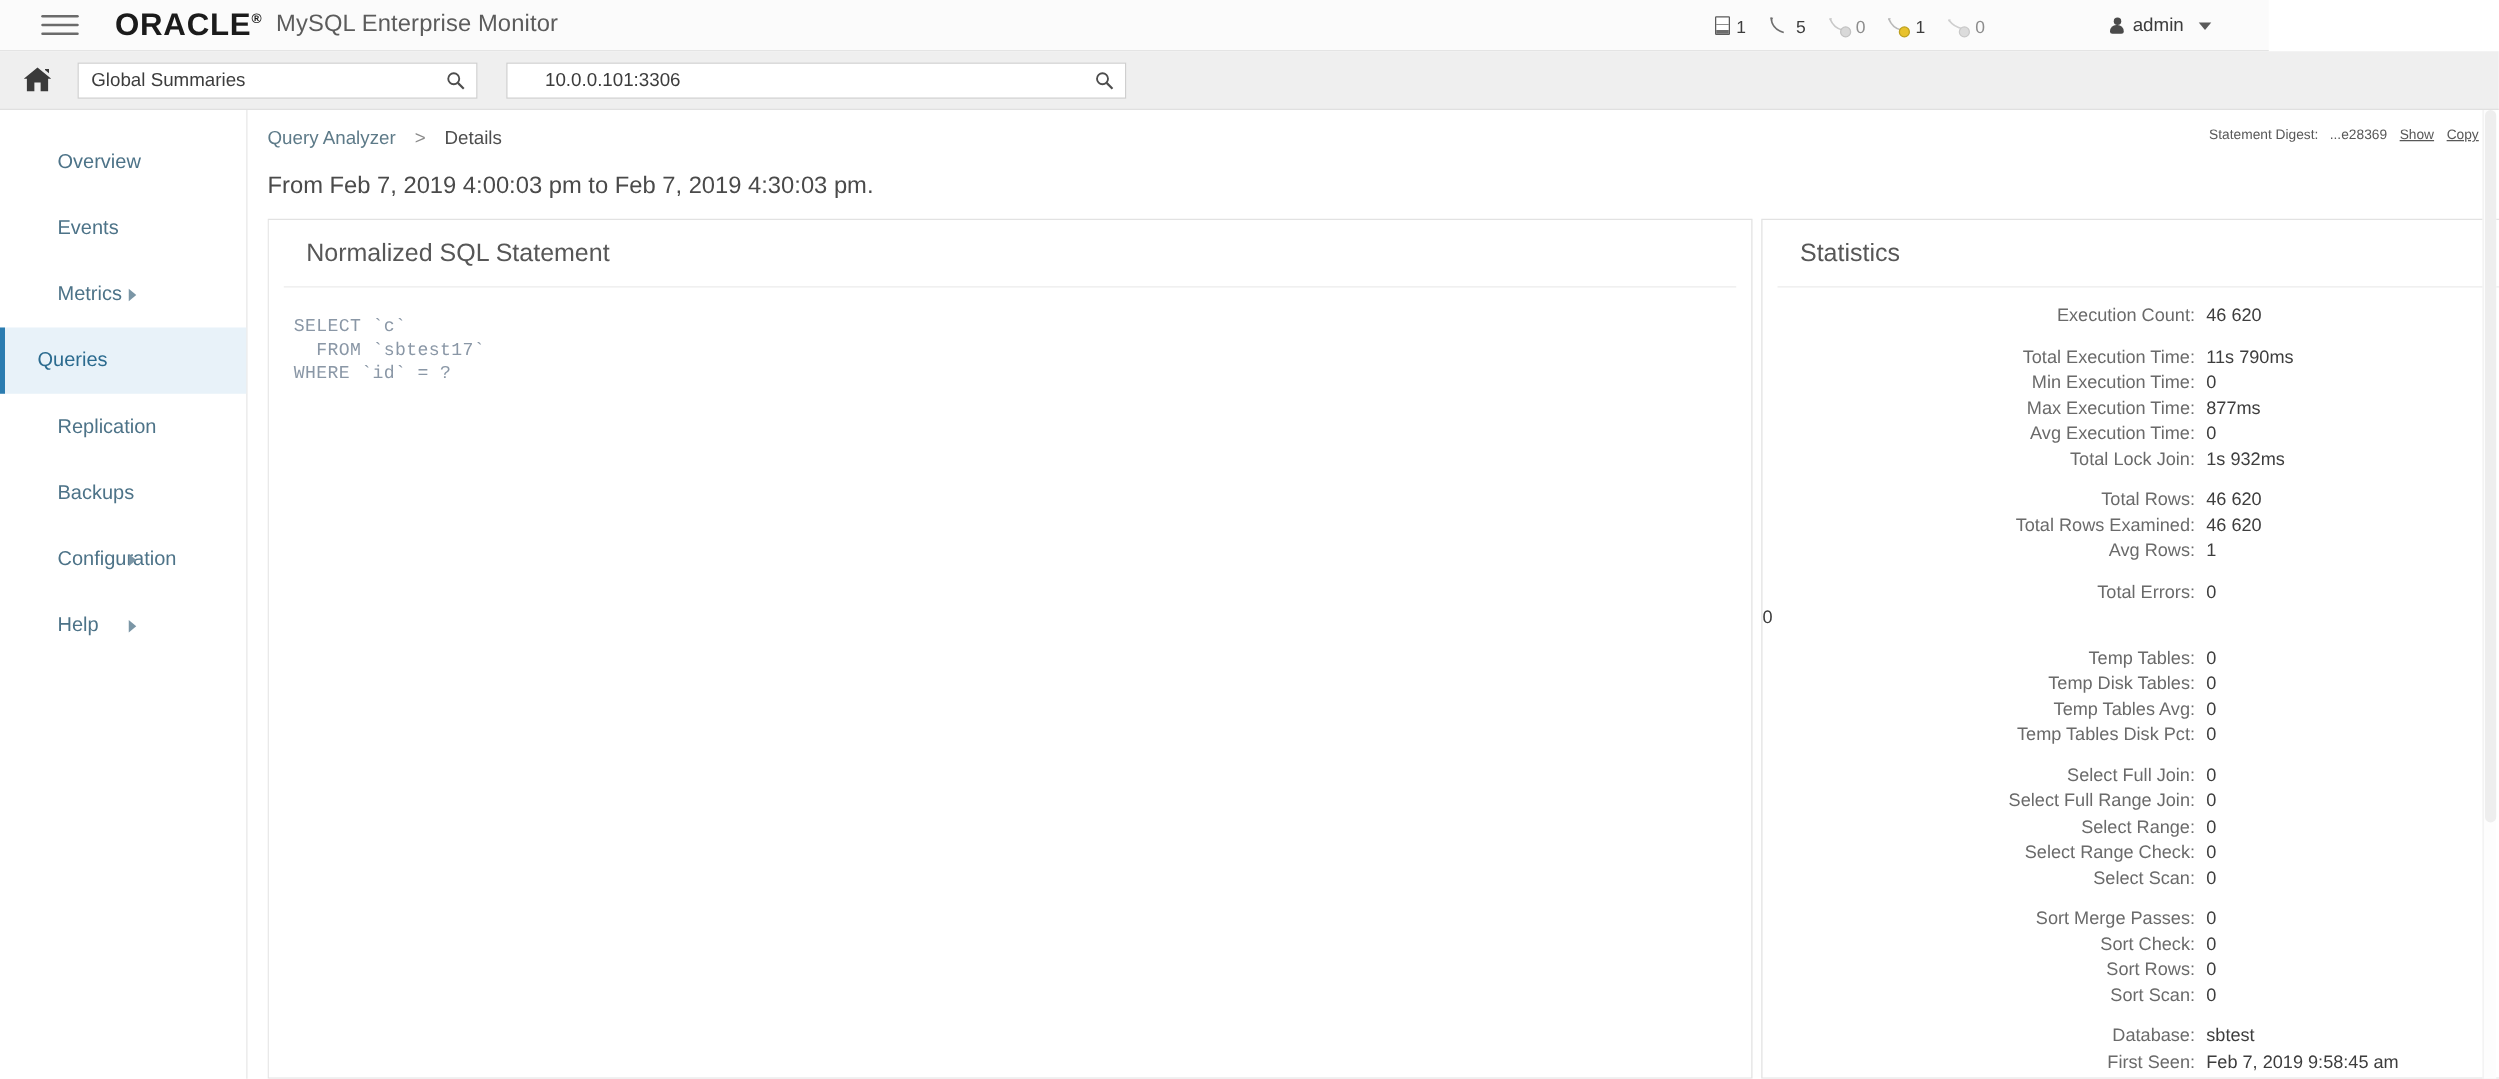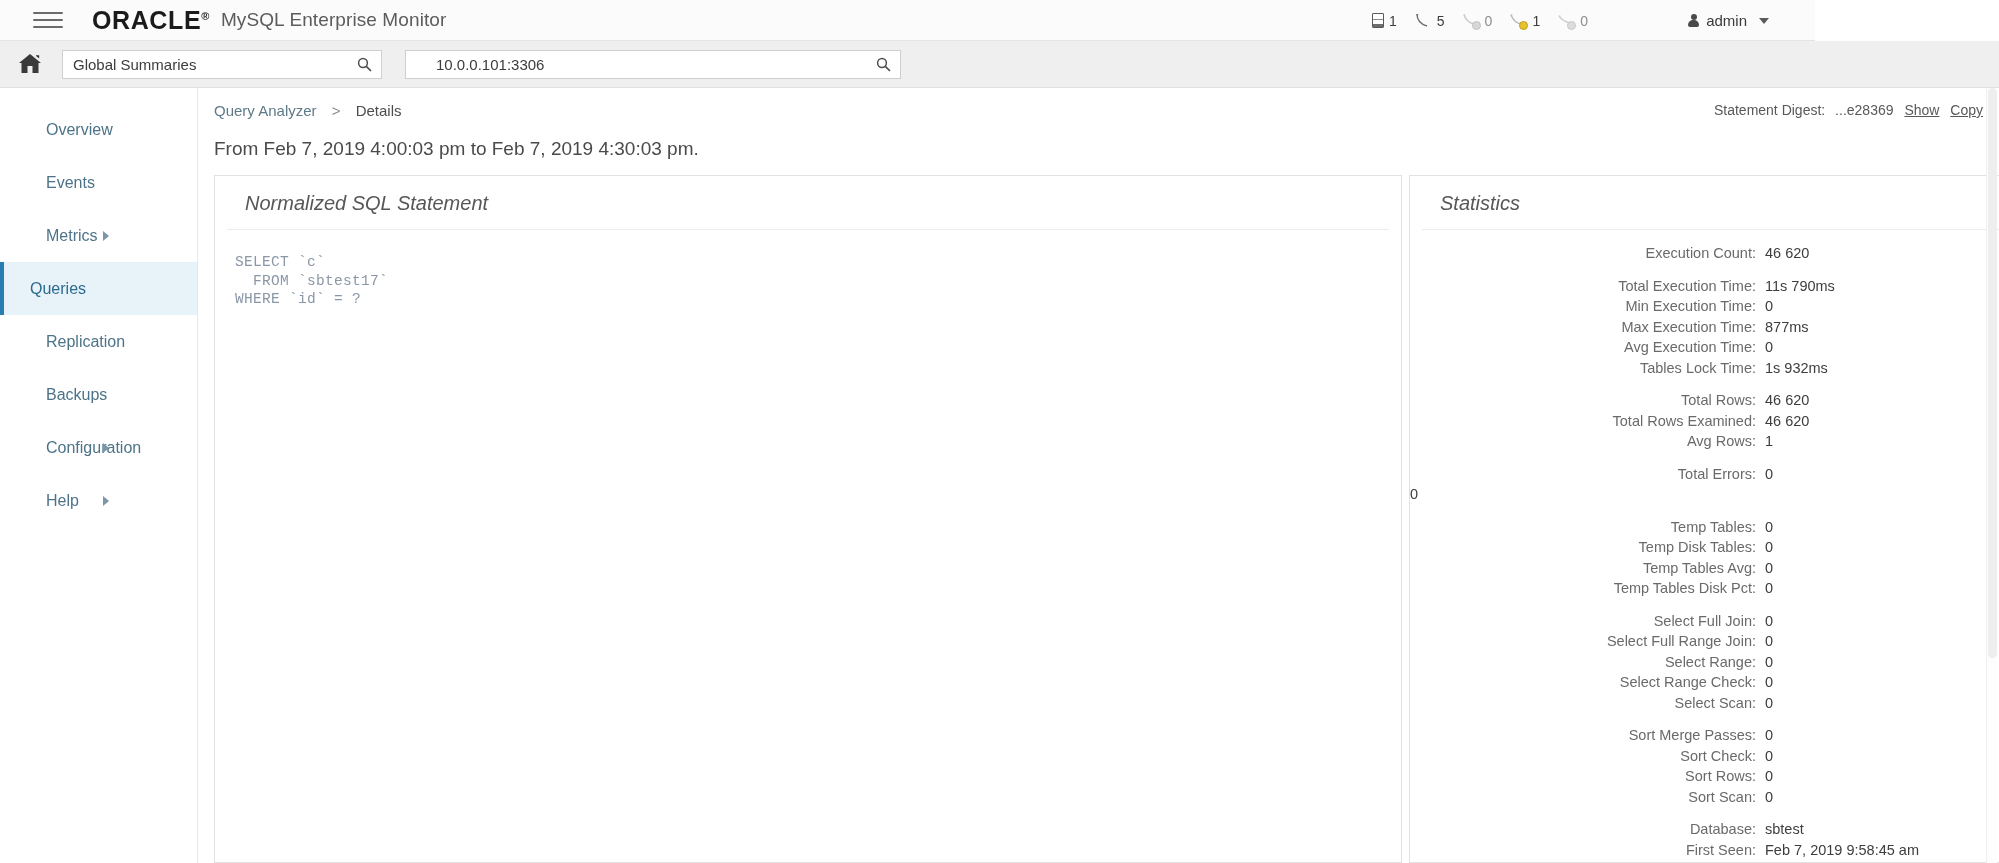--- a/index.html
+++ b/index.html
@@ -129,39 +129,39 @@
   #breadcrumb {
     position: absolute; left: 0; top: 14px;
     font-size: 15px; color: #5d7a88;
   }
   #breadcrumb .crumb { cursor: pointer; }
   #breadcrumb .sep { margin: 0 11px; color: #8a8a8a; }
   #breadcrumb .crumb.last { color: #4d4d4d; cursor: default; }
 
   #digest {
     position: absolute; right: 31px; top: 14px;
-    font-size: 14px; color: #585858; white-space: nowrap;
+    font-size: 11px; color: #585858; white-space: nowrap;
   }
   #digest a { color: #585858; text-decoration: underline; margin-left: 7px; cursor: pointer; }
 
   #daterange {
     position: absolute; left: 0; top: 50px;
     font-size: 19px; color: #4a4a4a;
   }
 
   .panel {
     position: absolute; top: 87px;
     background: #fff; border: 1px solid #e2e2e2;
   }
   #panel-sql  { left: 0;    width: 1188px; height: 688px; }
   #panel-stats{ left: 1195px; width: 679px;  height: 688px; }
   .panel-title {
     font-size: 20px; color: #575757; font-weight: normal;
     padding: 16px 0 14px 18px;
-    border-bottom: 1px solid #ececec; margin: 0 12px; font-style: italic;
+    border-bottom: 1px solid #ececec; margin: 0 12px;
   }
   #sql-code {
     font-family: "Liberation Mono", monospace;
     font-size: 14.5px; line-height: 18.5px;
     color: #8a97a6; white-space: pre;
     padding: 23px 0 0 20px; letter-spacing: 0.3px;
   }
 
   
   #stats-body { padding: 13px 0 0 0; }
@@ -356,21 +356,21 @@
         </div>
         <div class="stat-row">
           <div class="stat-label">Max Execution Time:</div>
           <div class="stat-value">877ms</div>
         </div>
         <div class="stat-row">
           <div class="stat-label">Avg Execution Time:</div>
           <div class="stat-value">0</div>
         </div>
         <div class="stat-row">
-          <div class="stat-label">Tables Lock Time:</div>
+          <div class="stat-label">Total Lock Join:</div>
           <div class="stat-value">1s 932ms</div>
         </div>
         <div class="stat-gap"></div>
         <div class="stat-row">
           <div class="stat-label">Total Rows:</div>
           <div class="stat-value">46 620</div>
         </div>
         <div class="stat-row">
           <div class="stat-label">Total Rows Examined:</div>
           <div class="stat-value">46 620</div>

